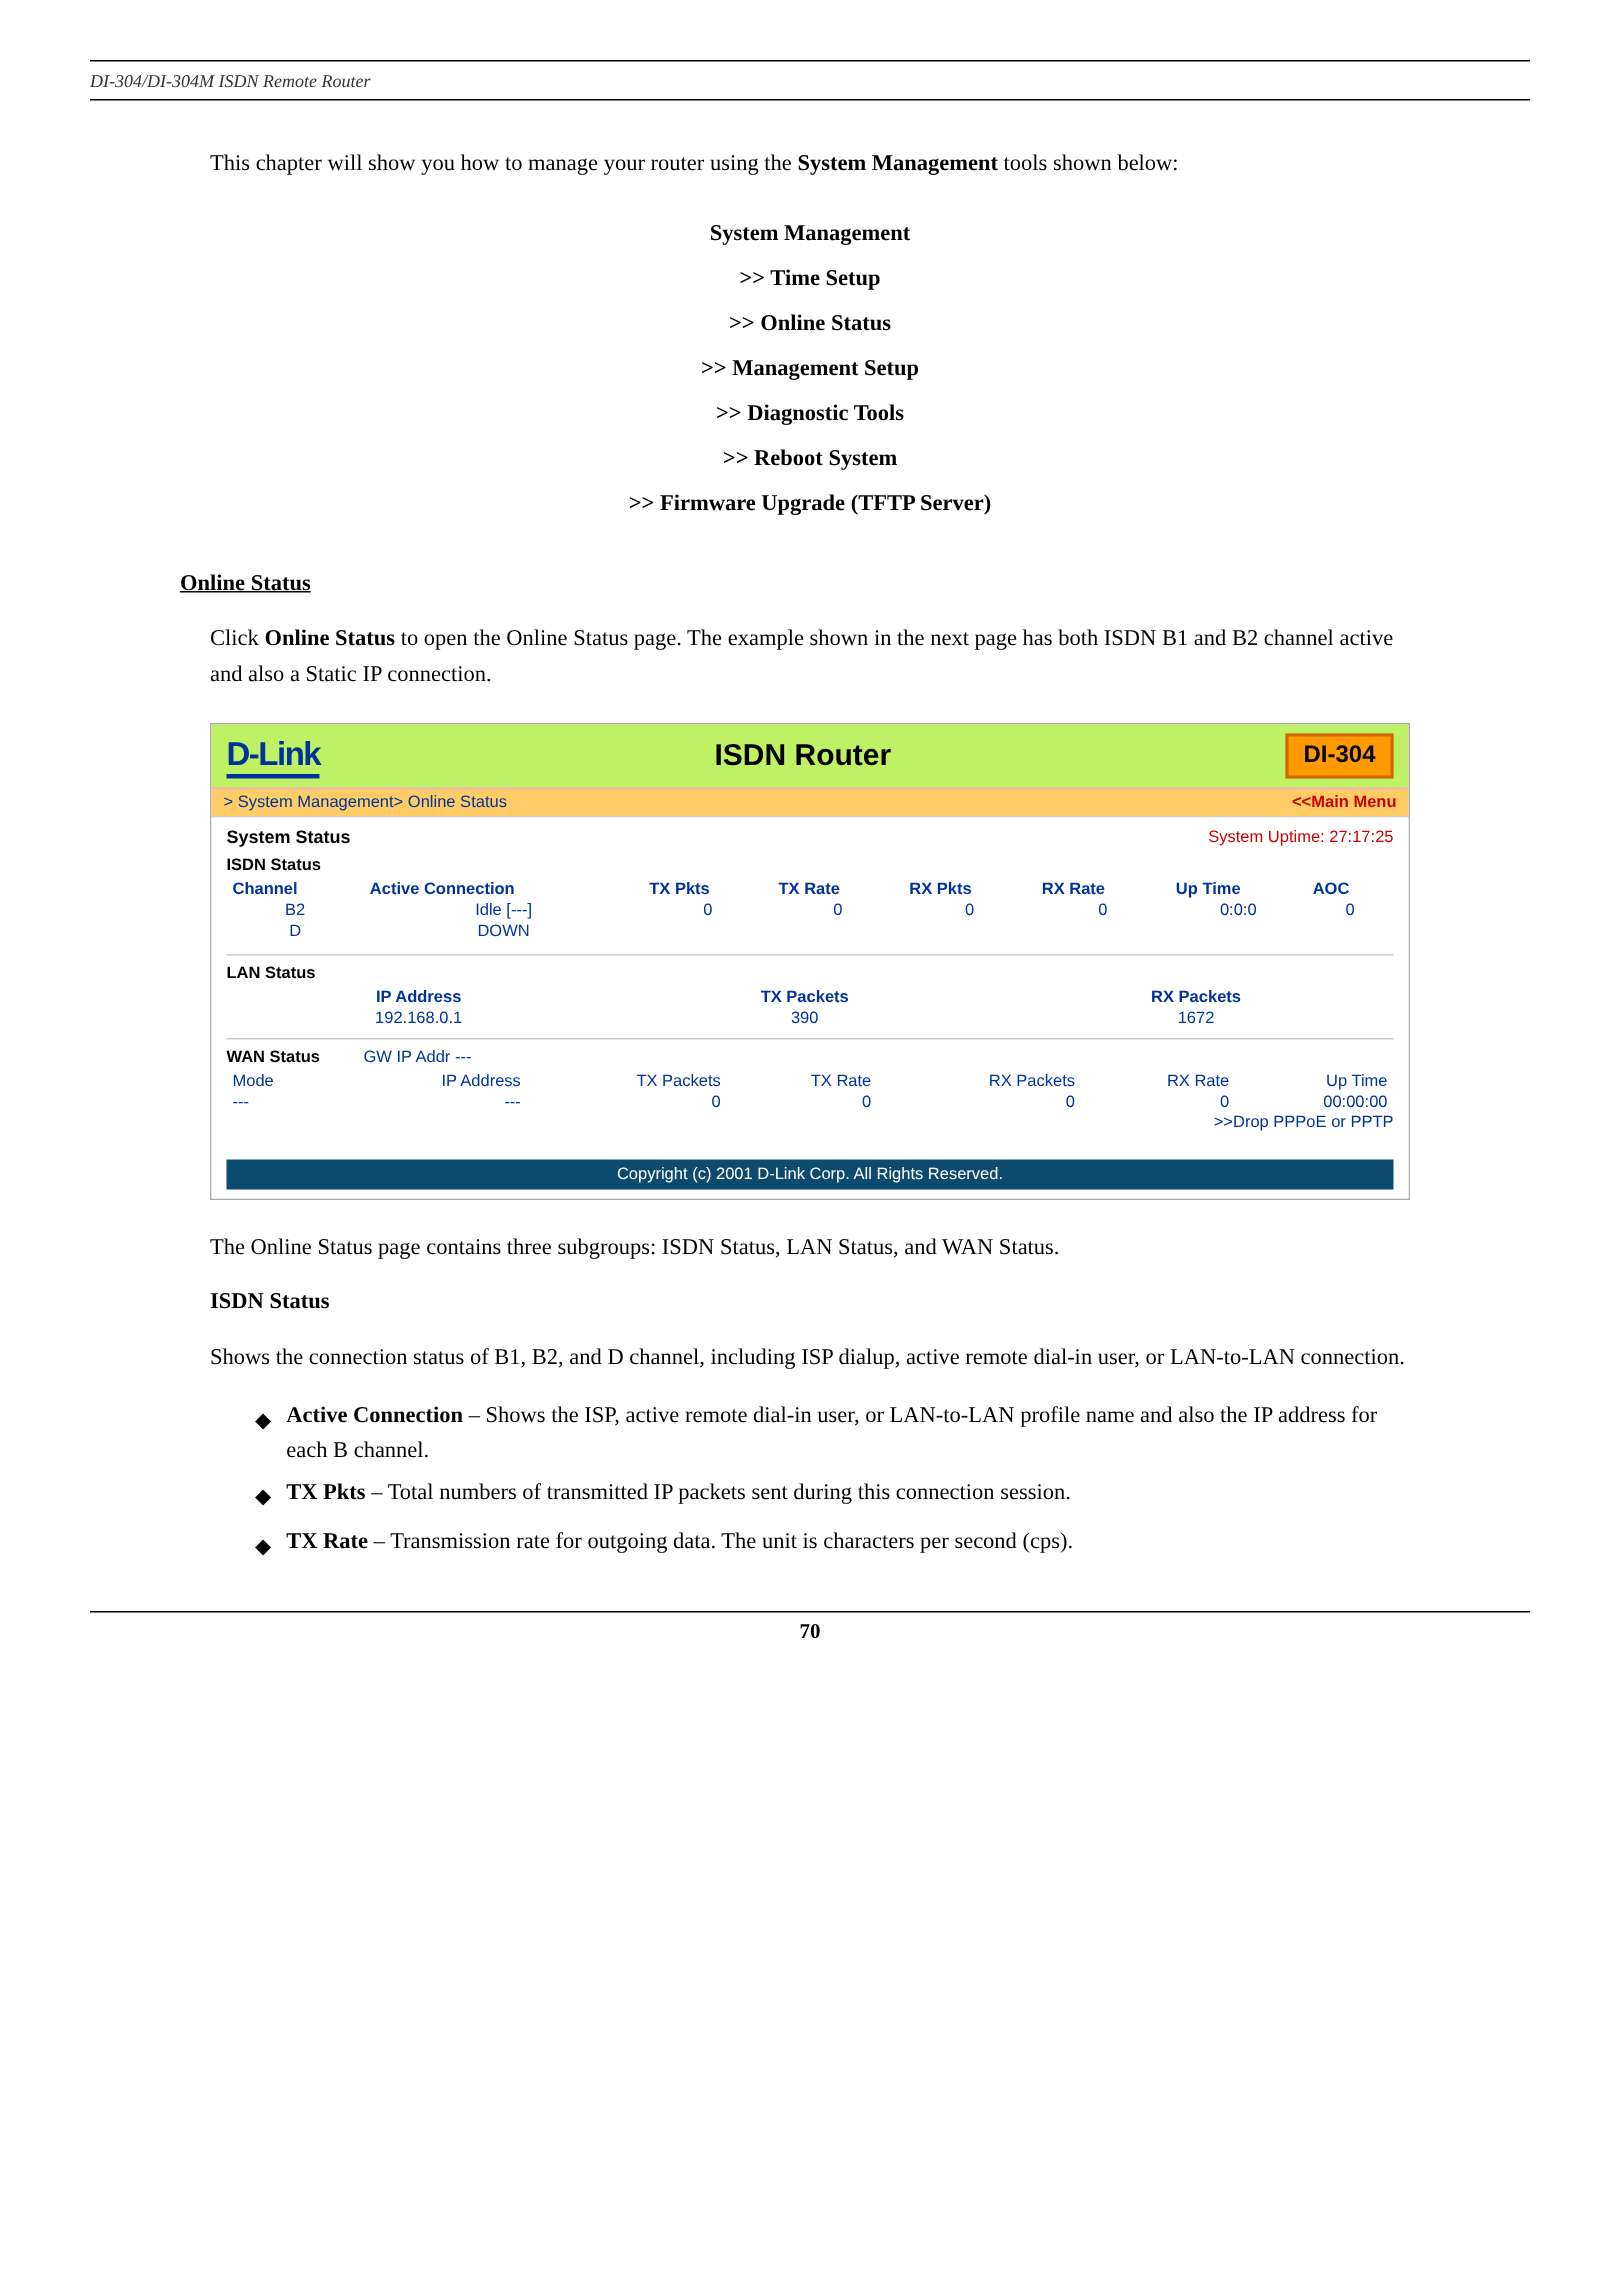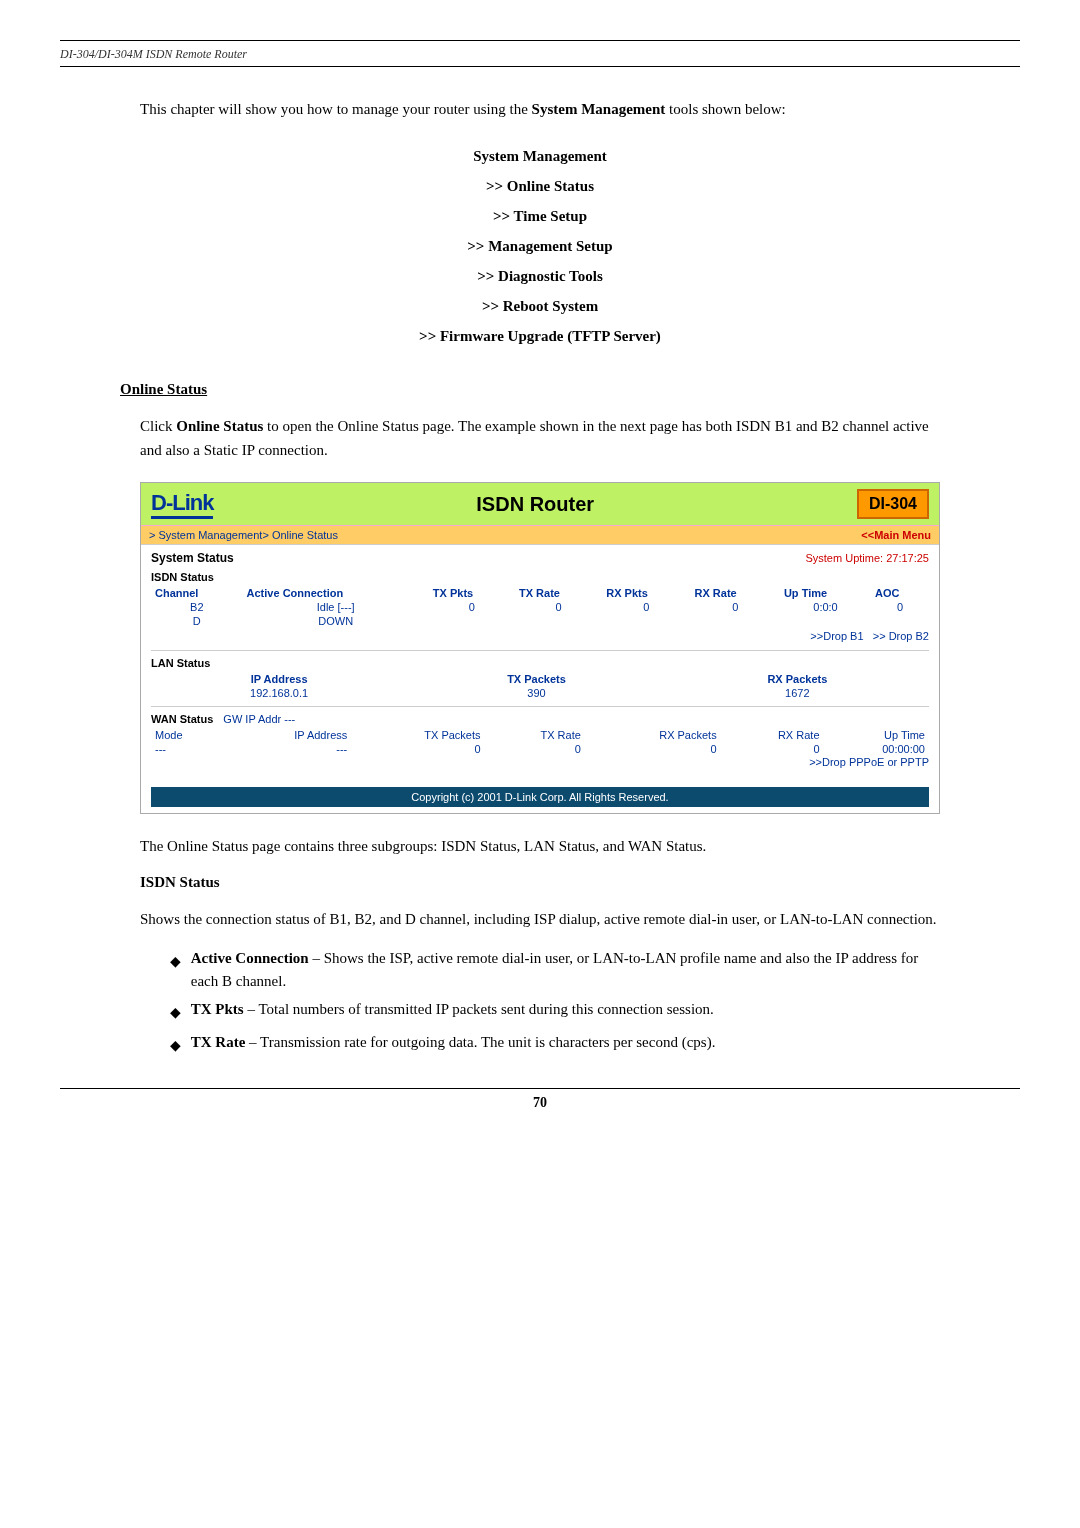--- a/index.html
+++ b/index.html
@@ -185,20 +185,21 @@
     }
     .wan-status-section {
       border-top: 1px solid #ccc;
       padding-top: 6px;
     }
     .wan-header-row {
       display: flex;
       align-items: center;
       font-size: 11px;
       margin-bottom: 3px;
+      gap: 19px;
     }
     .wan-label { font-weight: bold; margin-right: 10px; }
     .wan-gw { color: #003399; }
     .wan-table {
       width: 100%;
       border-collapse: collapse;
       font-size: 11px;
     }
     .wan-table th {
       color: #003399;
@@ -259,22 +260,22 @@
 <hr class="header-rule">
 <div class="doc-header">DI-304/DI-304M ISDN Remote Router</div>
 <hr class="header-rule">
 
 <div class="intro-text">
   <span>This chapter will show you how to manage your router using the </span><strong>System Management</strong><span> tools shown below:</span>
 </div>
 
 <div class="menu-block">
   <div class="title">System Management</div>
+  <div class="item">&gt;&gt; Time Setup</div>
   <div class="item">&gt;&gt; Online Status</div>
-  <div class="item">&gt;&gt; Time Setup</div>
   <div class="item">&gt;&gt; Management Setup</div>
   <div class="item">&gt;&gt; Diagnostic Tools</div>
   <div class="item">&gt;&gt; Reboot System</div>
   <div class="item">&gt;&gt; Firmware Upgrade (TFTP Server)</div>
 </div>
 
 <div style="margin: 0 60px 10px 60px;">
   <div class="section-heading">Online Status</div>
 </div>
 
@@ -333,25 +334,20 @@
             <td>0:0:0</td>
             <td>0</td>
           </tr>
           <tr>
             <td>D</td>
             <td>DOWN</td>
             <td colspan="6"></td>
           </tr>
         </tbody>
       </table>
-      <div class="drop-links">
-        <a>&gt;&gt;Drop B1</a>
-        <span>&nbsp;</span>
-        <a>&gt;&gt; Drop B2</a>
-      </div>
     </div>
 
     <div class="lan-status-section">
       <div class="isdn-status-label">LAN Status</div>
       <table class="lan-table">
         <thead>
           <tr>
             <th>IP Address</th>
             <th>TX Packets</th>
             <th>RX Packets</th>

